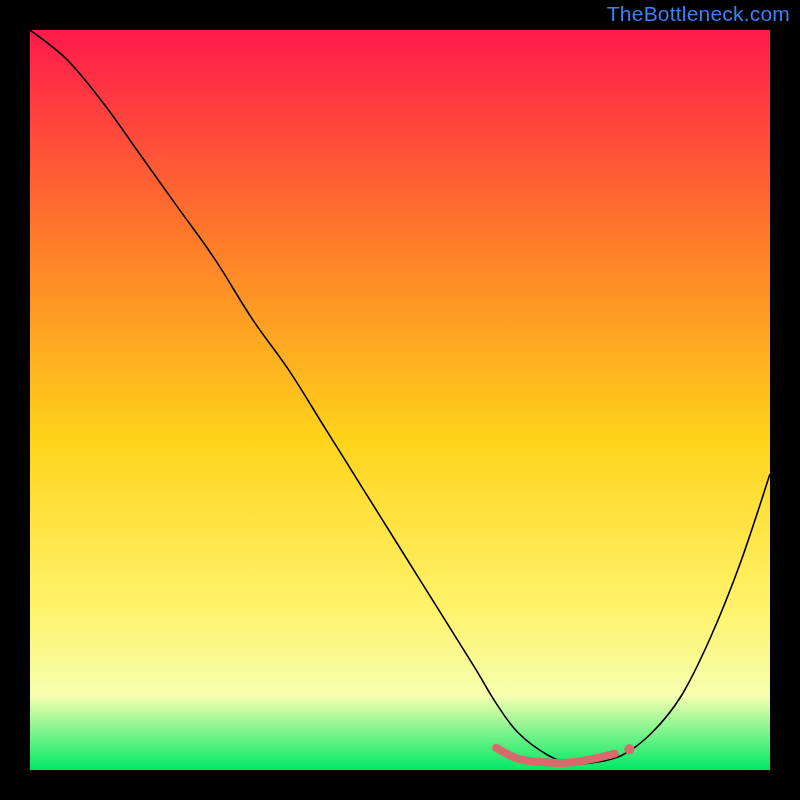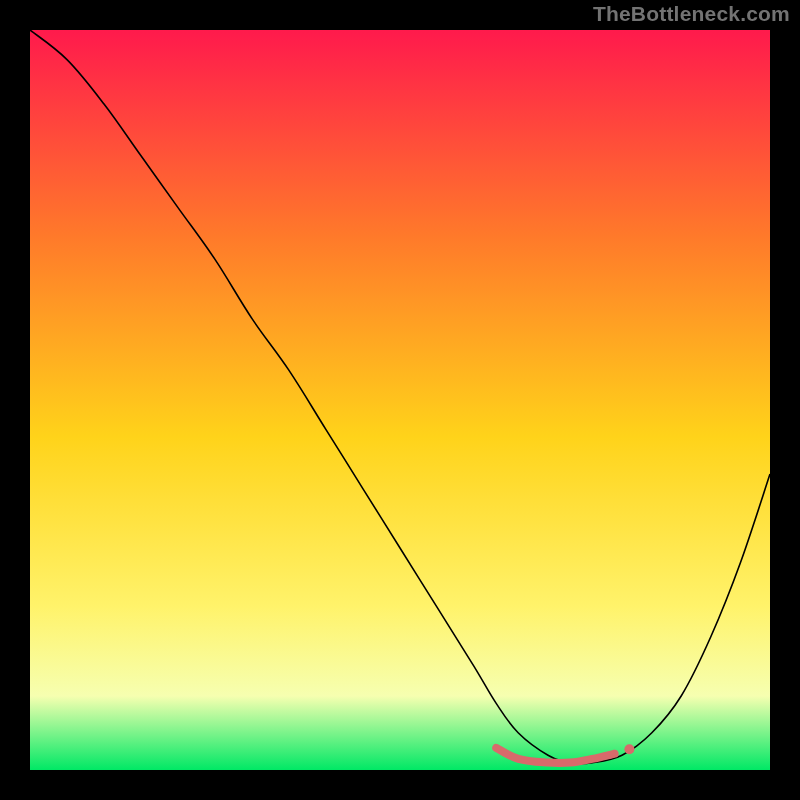--- a/index.html
+++ b/index.html
@@ -14,23 +14,23 @@
   .stage {
     position: relative;
     width: 800px;
     height: 800px;
     background: #000;
   }
   .watermark {
     position: absolute;
     top: 2px;
     right: 10px;
-    color: #737373;
+    color: #3b82f6;
     font-size: 21px;
-    font-weight: 700;
+    font-weight: 400;
     letter-spacing: 0.2px;
     user-select: none;
   }
   svg.plot {
     position: absolute;
     left: 30px;
     top: 30px;
     width: 740px;
     height: 740px;
     display: block;

